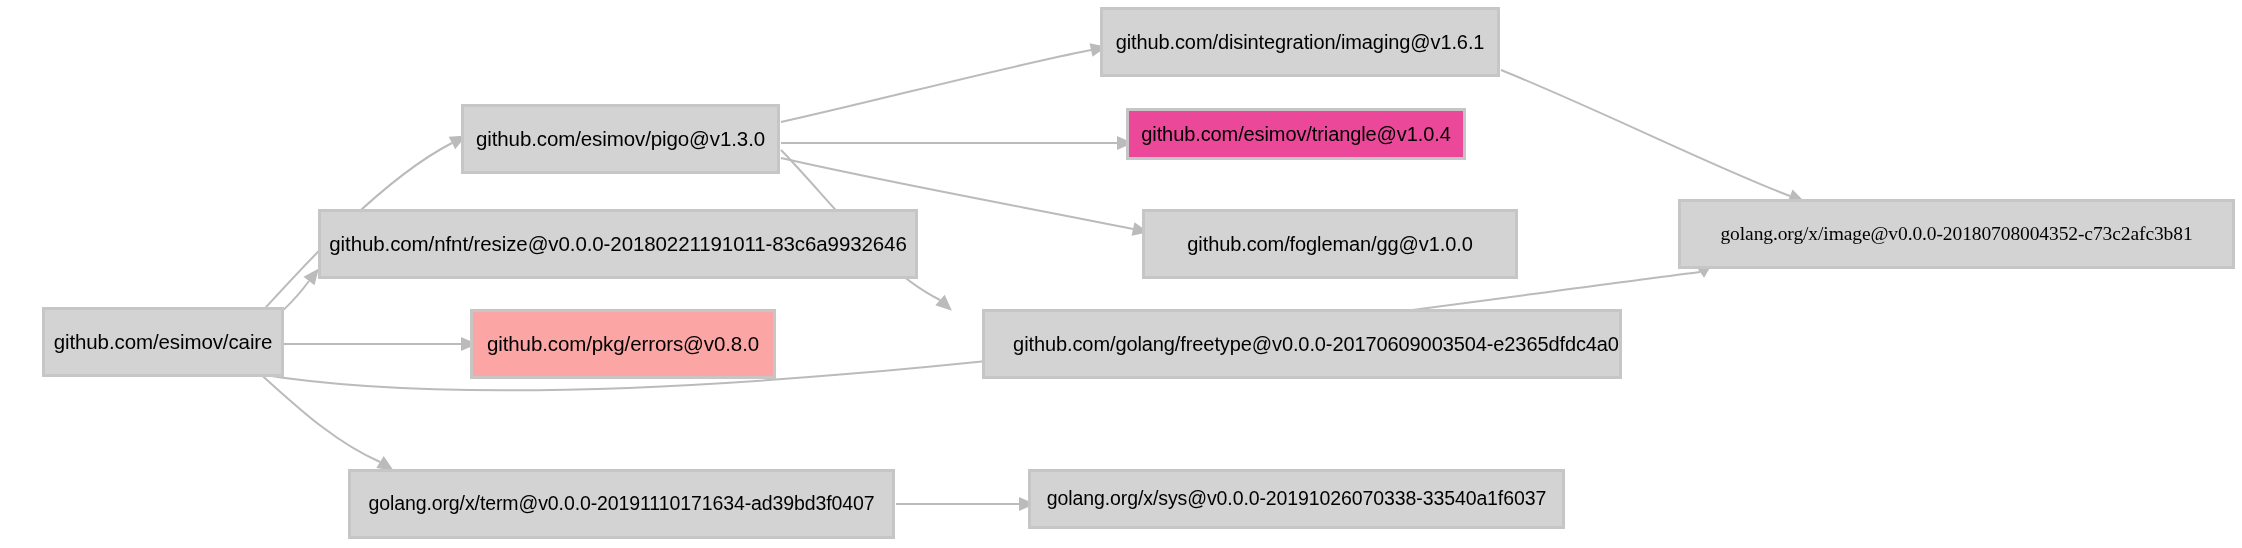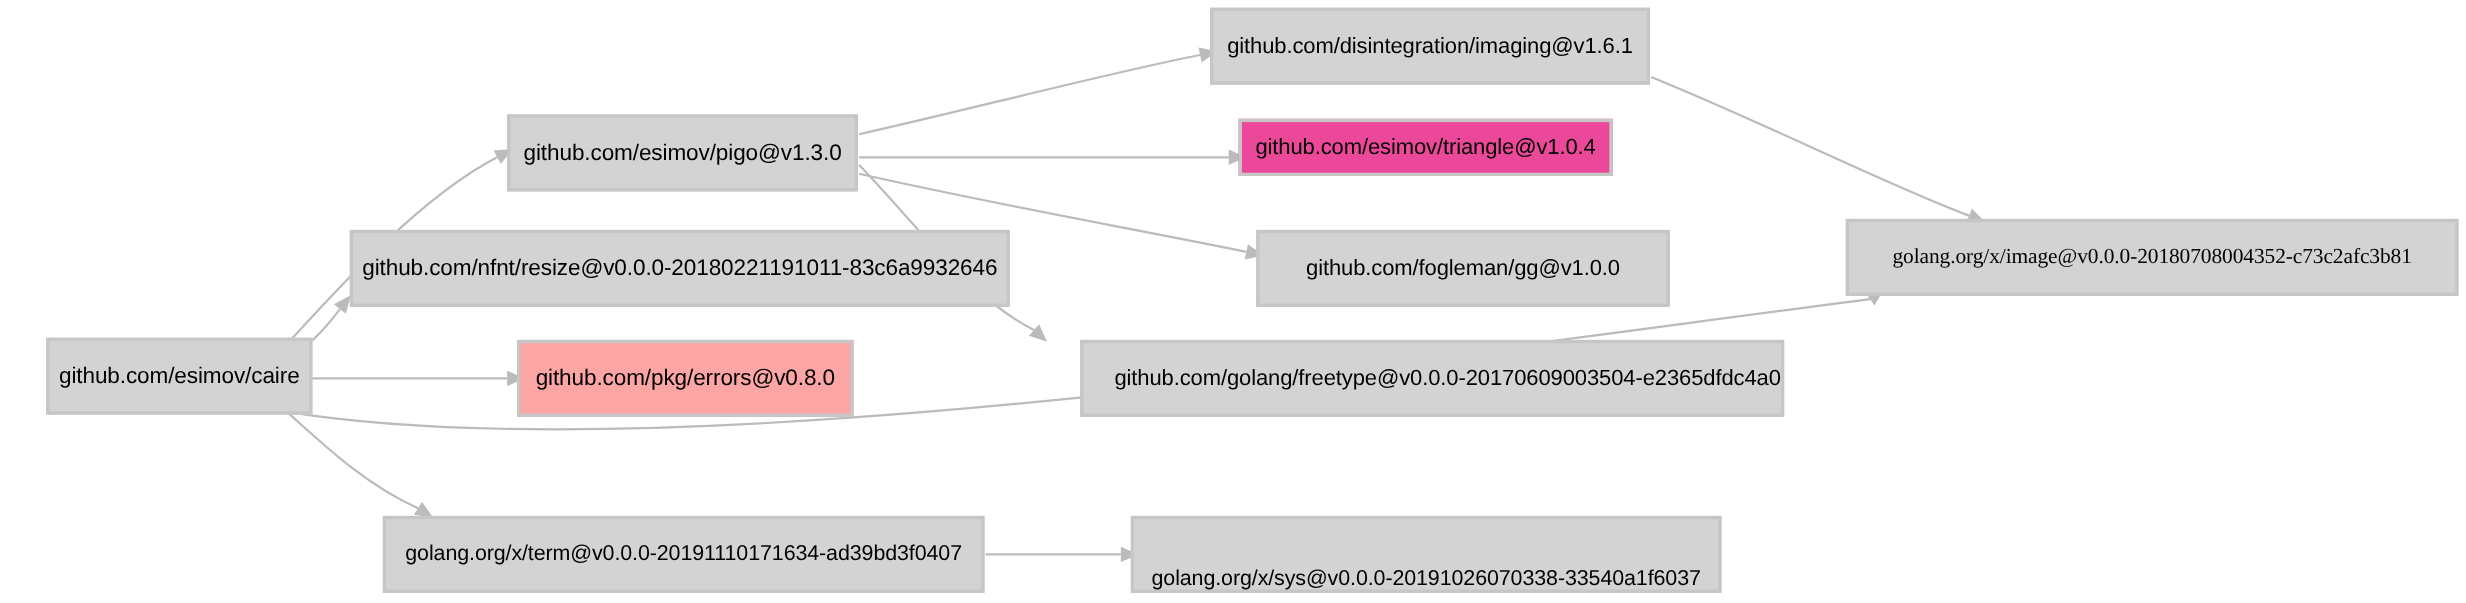--- a/index.html
+++ b/index.html
@@ -95,17 +95,17 @@
       </div>
       <div class="node" style="left: 982px; top: 309px; width: 640px; height: 70px; background: rgb(211, 211, 211); border-color: rgb(198, 198, 198); padding-left: 28px;">
         <span class="node-label" style="font-size: 20px;">github.com/golang/freetype@v0.0.0-20170609003504-e2365dfdc4a0</span>
       </div>
       <div class="node" style="left: 1678px; top: 199px; width: 557px; height: 70px; background: rgb(211, 211, 211); border-color: rgb(198, 198, 198);">
         <span class="node-label" style="font-size: 19.5px; font-family: Liberation Serif, serif;">golang.org/x/image@v0.0.0-20180708004352-c73c2afc3b81</span>
       </div>
       <div class="node" style="left: 348px; top: 469px; width: 547px; height: 70px; background: rgb(211, 211, 211); border-color: rgb(198, 198, 198);">
         <span class="node-label" style="font-size: 19.5px;">golang.org/x/term@v0.0.0-20191110171634-ad39bd3f0407</span>
       </div>
-      <div class="node" style="left: 1028px; top: 469px; width: 537px; height: 70px; background: rgb(211, 211, 211); border-color: rgb(198, 198, 198); align-items: flex-end;">
+      <div class="node" style="left: 1028px; top: 469px; width: 537px; height: 60px; background: rgb(211, 211, 211); border-color: rgb(198, 198, 198);">
         <span class="node-label" style="font-size: 19.5px;">golang.org/x/sys@v0.0.0-20191026070338-33540a1f6037</span>
       </div>
     </div>
 </div>
 
 </body></html>

